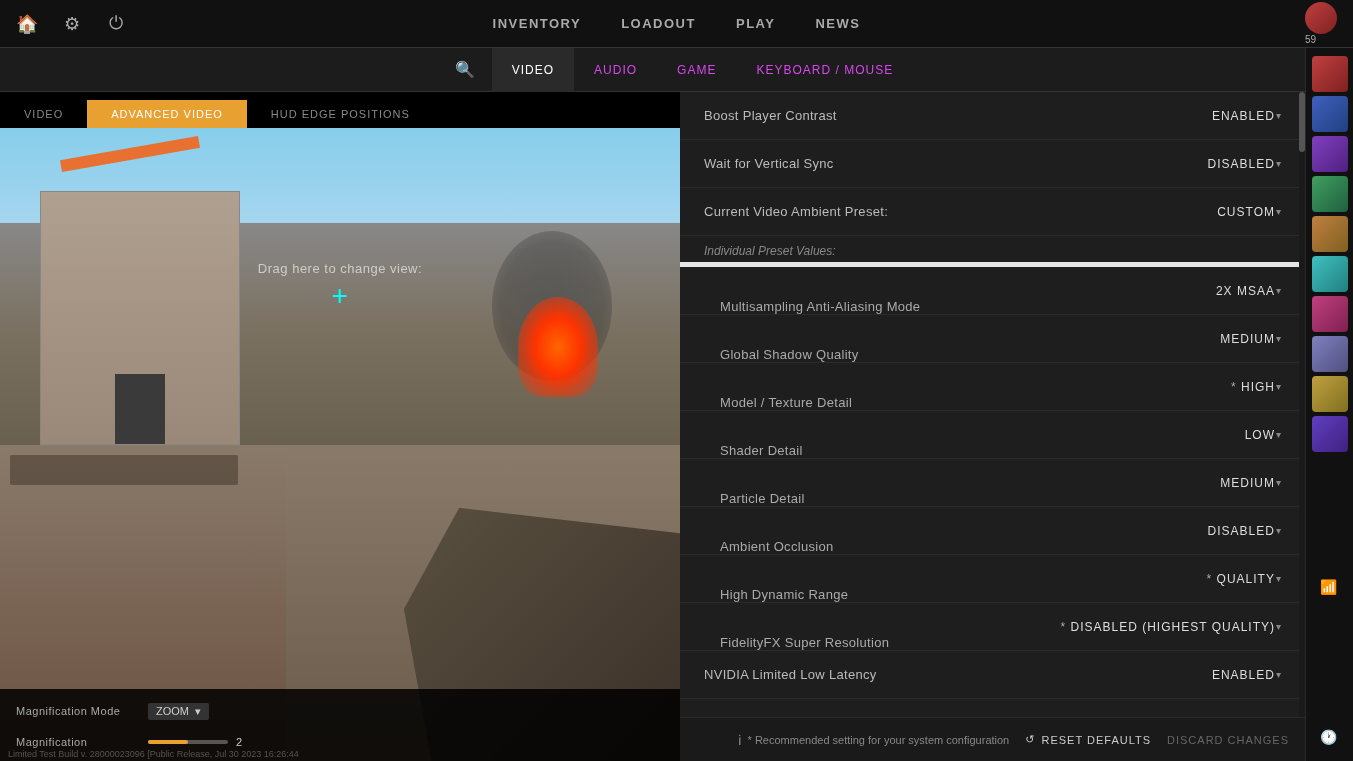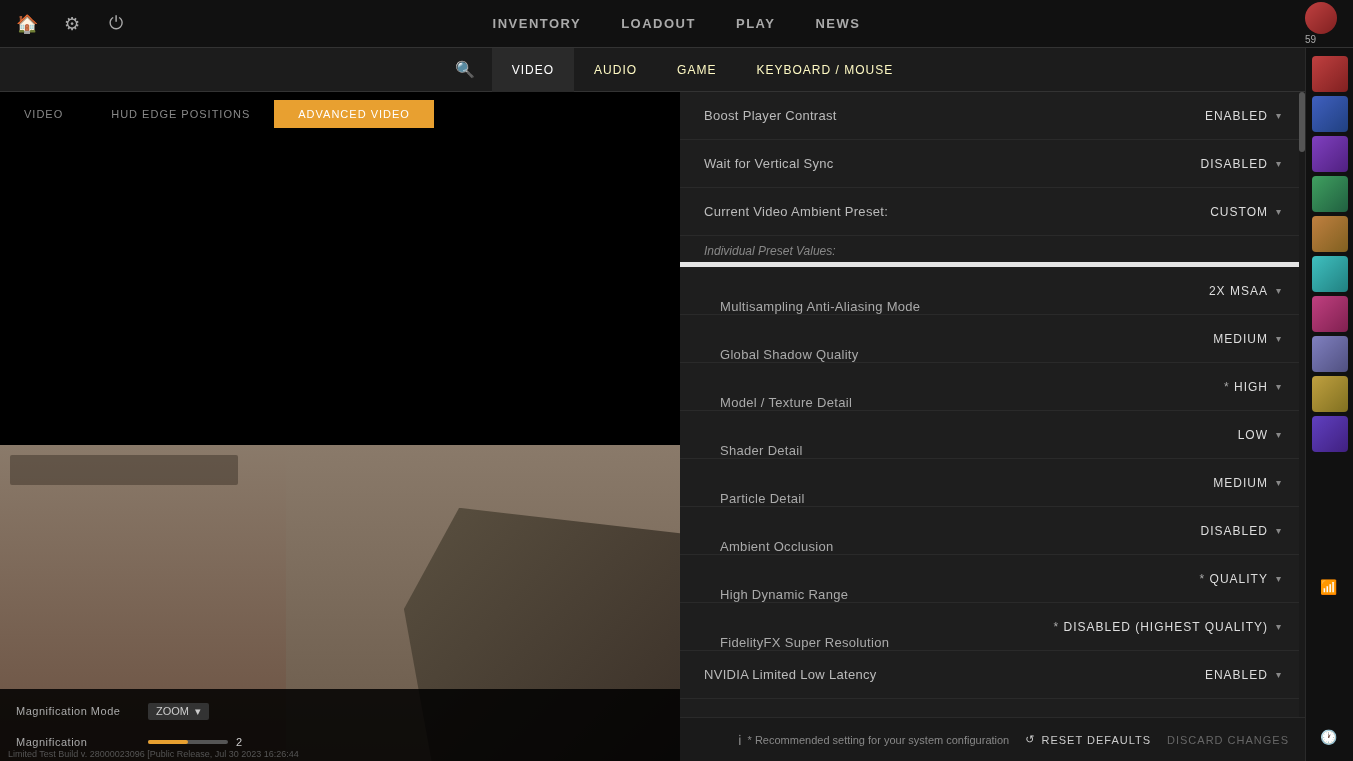--- a/index.html
+++ b/index.html
@@ -96,21 +96,21 @@
     }
     .settings-nav-item {
       padding: 0 20px;
       height: 44px;
       display: flex;
       align-items: center;
       font-size: 12px;
       letter-spacing: 1px;
       text-transform: uppercase;
       cursor: pointer;
-      color: #fef9c3;
+      color: #d946ef;
       position: relative;
     }
     .settings-nav-item.active {
       color: #fff;
       background: #2a2a2a;
     }
     .search-icon-nav {
       padding: 0 16px;
       cursor: pointer;
       color: #888;
@@ -361,21 +361,21 @@
       border-bottom: 1px solid #2a2a2a;
     }
     .settings-label {
       font-size: 13px;
       color: #bbb;
       letter-spacing: 0.3px;
     }
     .settings-value {
       display: flex;
       align-items: center;
-      gap: 8px;
+      gap: 1px;
       cursor: pointer;
     }
     .value-text {
       font-size: 12px;
       color: #ddd;
       letter-spacing: 1px;
       text-transform: uppercase;
     }
     .value-text.starred::before {
       content: "* ";
@@ -539,24 +539,40 @@
   <div class="settings-nav-item">GAME</div>
   <div class="settings-nav-item">KEYBOARD / MOUSE</div>
 </div>
 
 <div class="content-area">
 
   <div class="left-panel">
 
     <div class="video-tabs">
       <div class="video-tab">VIDEO</div>
+      <div class="video-tab active">ADVANCED VIDEO</div>
       <div class="video-tab">HUD EDGE POSITIONS</div>
-      <div class="video-tab active">ADVANCED VIDEO</div>
-    </div>
-
+    </div>
+
+    <div class="game-view-top">
+      <div class="game-view-top-inner">
+        <div class="sky"></div>
+        <div class="ground-area"></div>
+        <div class="building-area">
+          <div class="building-door"></div>
+        </div>
+        <div class="orange-beam"></div>
+        <div class="smoke"></div>
+        <div class="fire"></div>
+        <div class="drag-message">
+          <span>Drag here to change view:</span>
+          <span class="crosshair" style="color:#00ffff; font-size:28px; display:block; text-align:center;">+</span>
+        </div>
+      </div>
+    </div>
 
     <div class="game-view-bottom">
       <div class="bottom-left-view">
 
         <div style="position:absolute; bottom:0; left:0; right:0; height:100%; background: linear-gradient(180deg, #8a7a6a 0%, #6a5040 100%);"></div>
         <div style="position:absolute; top:10px; left:10px; width:80%; height:30px; background:rgba(60,50,40,0.5); border-radius:2px;"></div>
       </div>
       <div class="bottom-right-view">
 
         <div style="position:absolute; bottom:0; left:30%; right:0; height:80%; background: linear-gradient(135deg, #5a5040 0%, #3a3028 100%); clip-path: polygon(10% 100%, 0% 40%, 20% 0%, 100% 10%, 100% 100%);"></div>

